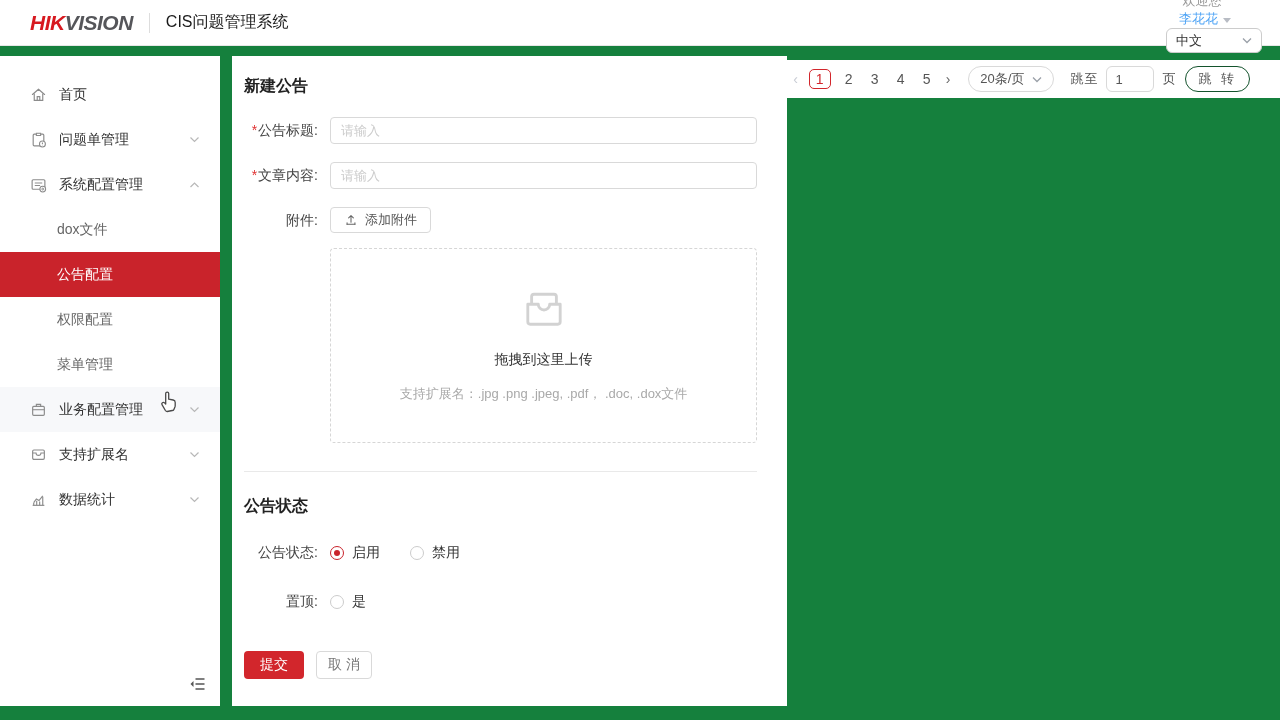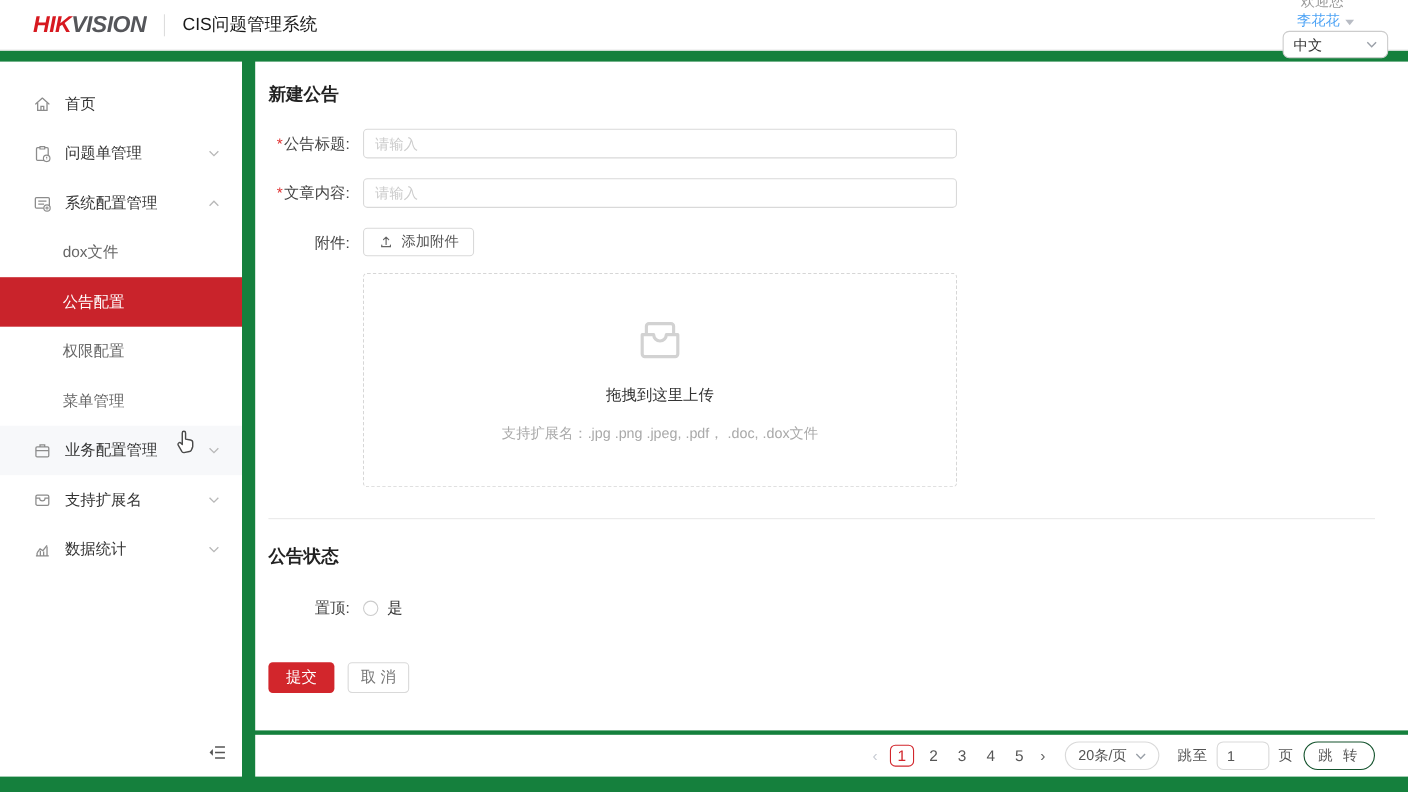--- a/index.html
+++ b/index.html
@@ -16,21 +16,21 @@
   .app-title { font-size:16px; color:#1a1a1a; font-weight:500; }
   .header-right { margin-left:auto; display:flex; align-items:center; font-size:13px;flex-direction:column; }
   .welcome { color:#999; margin-right:6px; }
   .username { color:#4da3f5; cursor:pointer; display:flex; align-items:center; }
   .caret-down { width:0; height:0; border-left:4px solid transparent; border-right:4px solid transparent; border-top:5px solid #b8bcc4; margin-left:5px; margin-top:2px; }
   .lang-select { width:96px; height:25px; border:1px solid #ccc; border-radius:6px; margin-left:18px; display:flex; align-items:center; justify-content:space-between; padding:0 9px; color:#333; cursor:pointer; background:#fff; }
 
   
   .layout { display:flex; margin-top:10px; height:650px; }
   .sidebar { width:220px; background:#fff; flex-shrink:0; padding-top:16px; position:relative; }
-  .content-col { flex:1; margin-left:12px; display:flex; flex-direction:column; min-width:0; }
+  .content-col { flex:1; margin-left:12px; display:flex; flex-direction:row; min-width:0; }
   .form-card { flex:1; background:#fff; padding:20px 30px 0 12px; overflow:hidden; }
   .pagination-bar { height:38px; margin-top:4px; background:#fff; display:flex; align-items:center; justify-content:flex-end; padding-right:30px; }
 
   
   .side-item { height:45px; display:flex; align-items:center; padding:0 20px 0 30px; font-size:14px; color:#333; cursor:pointer; position:relative; }
   .side-item .mi { width:17px; height:17px; margin-right:12px; flex-shrink:0; }
   .side-item .chev { margin-left:auto; }
   .side-item.hovered { background:#f7f8fa; }
   .sub-item { height:45px; display:flex; align-items:center; padding-left:57px; font-size:14px; color:#666; cursor:pointer; }
   .sub-item.active { background:#c9232b; color:#fff; }
@@ -240,20 +240,33 @@
             </svg>
             <div class="dz-main">拖拽到这里上传</div>
             <div class="dz-hint">支持扩展名：.jpg .png .jpeg, .pdf， .doc, .dox文件</div>
           </div>
         </div>
 
         <div class="divider"></div>
 
         <div class="section-title status-title">公告状态</div>
 
+        <div class="radio-row">
+          <div class="form-label"><span>公告状态:</span></div>
+          <div class="radio-group">
+            <span class="radio-opt">
+              <span class="radio-circle checked"></span>
+              <span class="radio-label">启用</span>
+            </span>
+            <span class="radio-opt">
+              <span class="radio-circle"></span>
+              <span class="radio-label">禁用</span>
+            </span>
+          </div>
+        </div>
 
         <div class="radio-row">
           <div class="form-label"><span>置顶:</span></div>
           <div class="radio-group">
             <span class="radio-opt">
               <span class="radio-circle"></span>
               <span class="radio-label">是</span>
             </span>
           </div>
         </div>

